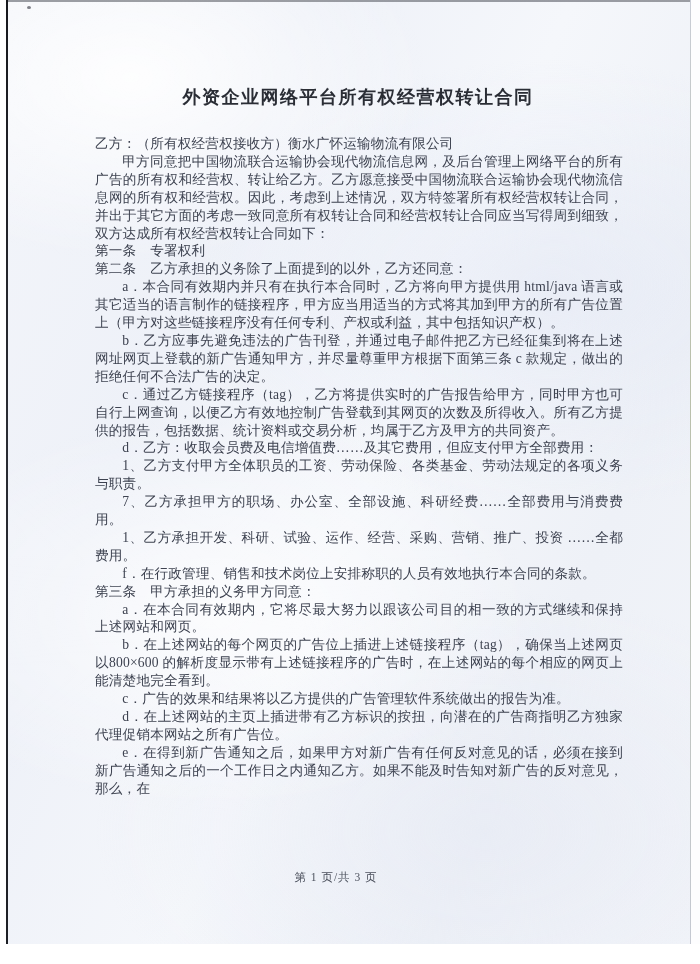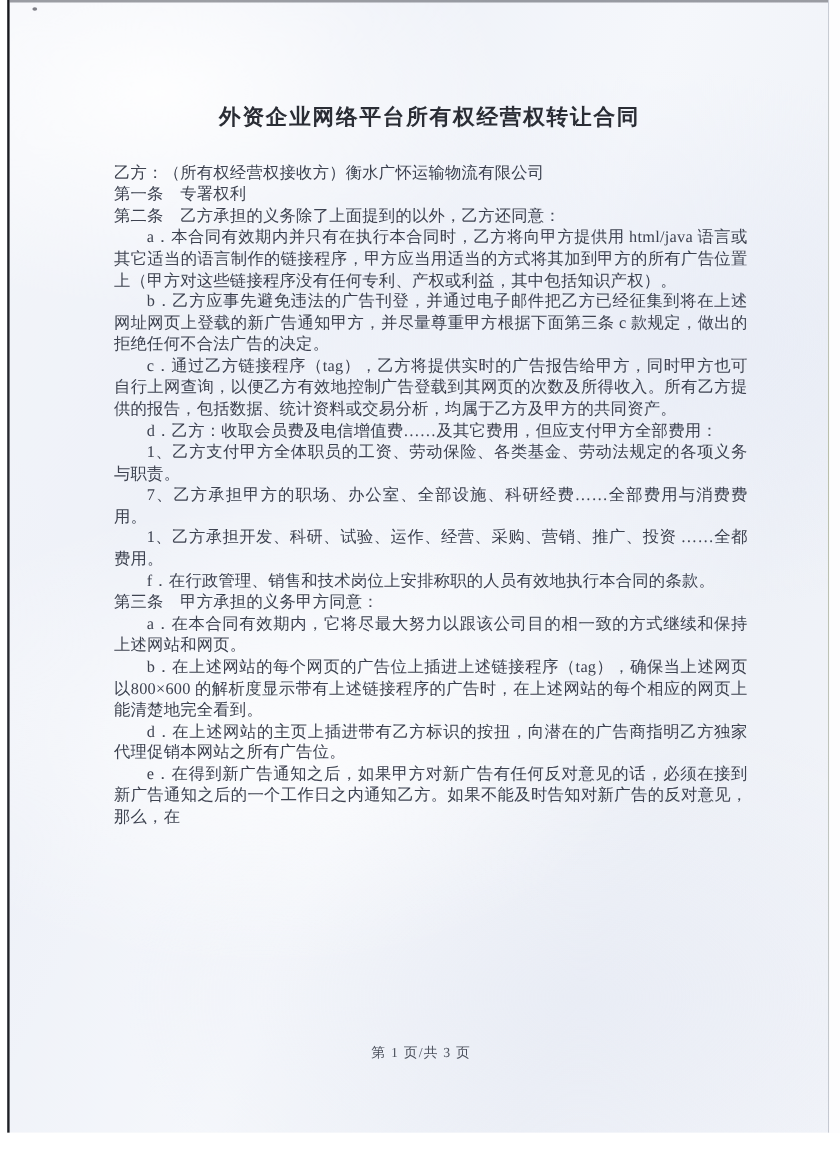--- a/index.html
+++ b/index.html
@@ -74,49 +74,51 @@
     line-height: 17.9px;
     color: #3d4250;
     letter-spacing: 0.2px;
     text-align: justify;
   }
   .para { margin: 0; }
   .para.indent { text-indent: 2em; }
   .para.flush, .para.heading { text-indent: 0; }
   .page-footer {
     position: absolute;
-    left: 87px; top: 870px;
+    left: 72px; top: 870px;
     width: 528px;
     text-align: center;
     font-size: 11.5px;
     color: #4b505c;
     letter-spacing: 1px;
   }
 </style>
 </head>
 <body>
 
 <div class="scan-page">
   <div class="paper">
     <h1 class="page-title">外资企业网络平台所有权经营权转让合同</h1>
     <div class="contract-body">
         <p class="para flush">乙方：（所有权经营权接收方）衡水广怀运输物流有限公司</p>
+        <p class="para indent">甲方同意把中国物流联合运输协会现代物流信息网，及后台管理上网络平台的所有广告的所有权和经营权、转让给乙方。乙方愿意接受中国物流联合运输协会现代物流信息网的所有权和经营权。因此，考虑到上述情况，双方特签署所有权经营权转让合同，并出于其它方面的考虑一致同意所有权转让合同和经营权转让合同应当写得周到细致，双方达成所有权经营权转让合同如下：</p>
         <p class="para heading">第一条　专署权利</p>
         <p class="para heading">第二条　乙方承担的义务除了上面提到的以外，乙方还同意：</p>
         <p class="para indent">a．本合同有效期内并只有在执行本合同时，乙方将向甲方提供用 html/java 语言或其它适当的语言制作的链接程序，甲方应当用适当的方式将其加到甲方的所有广告位置上（甲方对这些链接程序没有任何专利、产权或利益，其中包括知识产权）。</p>
         <p class="para indent">b．乙方应事先避免违法的广告刊登，并通过电子邮件把乙方已经征集到将在上述网址网页上登载的新广告通知甲方，并尽量尊重甲方根据下面第三条 c 款规定，做出的拒绝任何不合法广告的决定。</p>
         <p class="para indent">c．通过乙方链接程序（tag），乙方将提供实时的广告报告给甲方，同时甲方也可自行上网查询，以便乙方有效地控制广告登载到其网页的次数及所得收入。所有乙方提供的报告，包括数据、统计资料或交易分析，均属于乙方及甲方的共同资产。</p>
         <p class="para indent">d．乙方：收取会员费及电信增值费……及其它费用，但应支付甲方全部费用：</p>
         <p class="para indent">1、乙方支付甲方全体职员的工资、劳动保险、各类基金、劳动法规定的各项义务与职责。</p>
         <p class="para indent">7、乙方承担甲方的职场、办公室、全部设施、科研经费……全部费用与消费费用。</p>
         <p class="para indent">1、乙方承担开发、科研、试验、运作、经营、采购、营销、推广、投资 ……全都费用。</p>
         <p class="para indent">f．在行政管理、销售和技术岗位上安排称职的人员有效地执行本合同的条款。</p>
         <p class="para heading">第三条　甲方承担的义务甲方同意：</p>
         <p class="para indent">a．在本合同有效期内，它将尽最大努力以跟该公司目的相一致的方式继续和保持上述网站和网页。</p>
         <p class="para indent">b．在上述网站的每个网页的广告位上插进上述链接程序（tag），确保当上述网页以800×600 的解析度显示带有上述链接程序的广告时，在上述网站的每个相应的网页上能清楚地完全看到。</p>
+        <p class="para indent">c．广告的效果和结果将以乙方提供的广告管理软件系统做出的报告为准。</p>
         <p class="para indent">d．在上述网站的主页上插进带有乙方标识的按扭，向潜在的广告商指明乙方独家代理促销本网站之所有广告位。</p>
         <p class="para indent">e．在得到新广告通知之后，如果甲方对新广告有任何反对意见的话，必须在接到新广告通知之后的一个工作日之内通知乙方。如果不能及时告知对新广告的反对意见，那么，在</p>
       </div>
   </div>
   <div class="edge-left"></div>
   <div class="edge-right"></div>
   <div class="speck-topleft"></div>
   <div class="speck-topright"></div>
   <div class="right-band"></div>
   <div class="bottom-band"></div>

